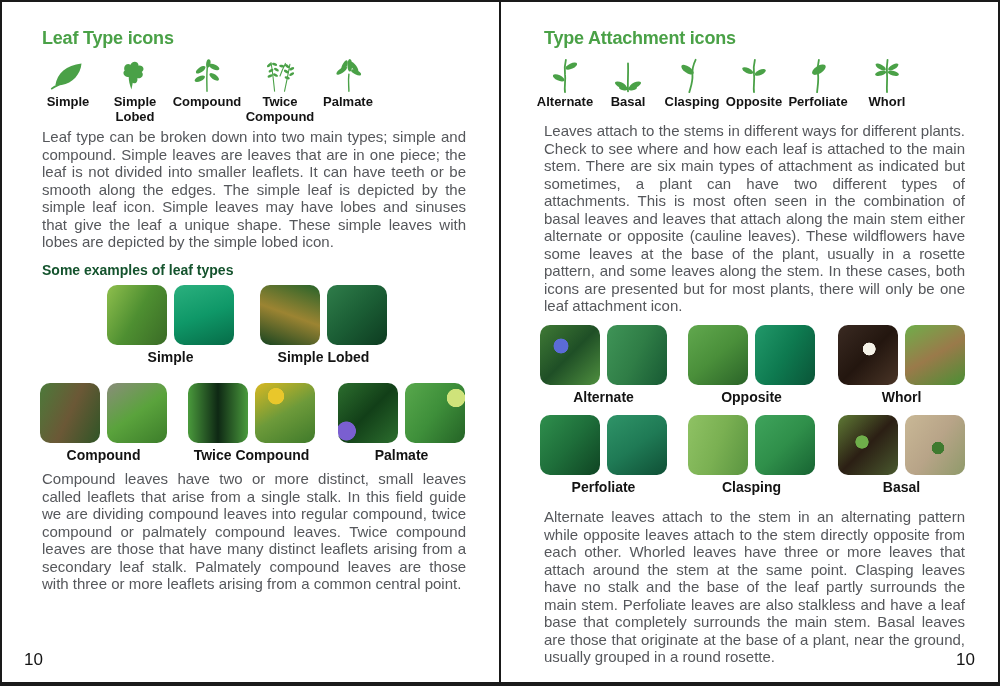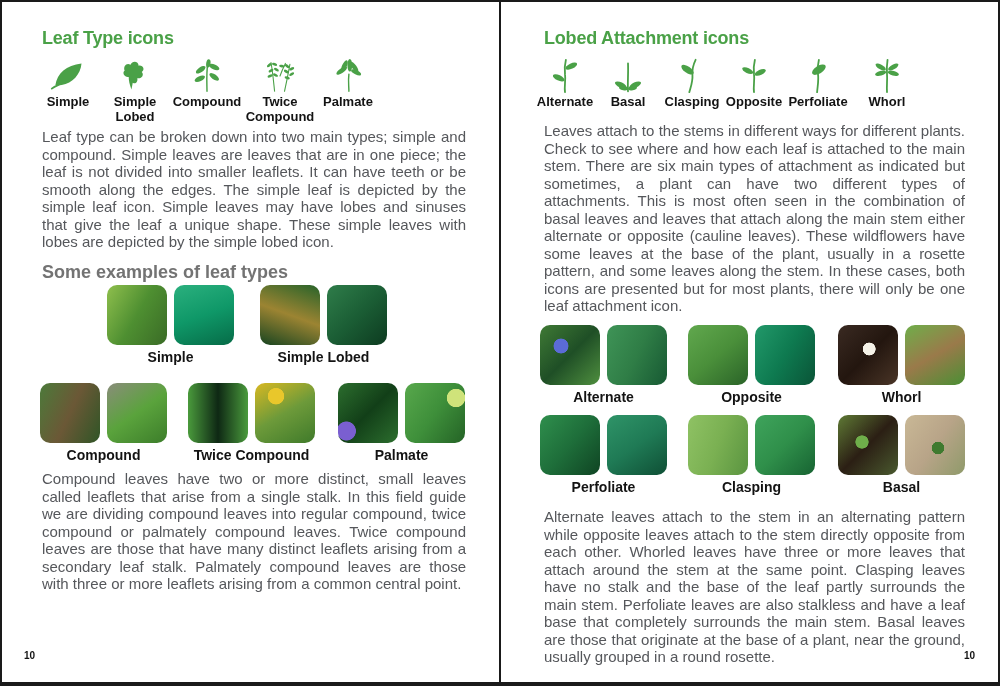--- a/index.html
+++ b/index.html
@@ -10,26 +10,26 @@
   .divider { position:absolute; left:497px; top:0; width:2px; height:100%; background:#1a1a1a; }
   .page { position:absolute; top:0; width:497px; height:100%; }
   .page.left { left:0; }
   .page.right { left:500px; }
   .ptitle { position:absolute; font-size:18px; font-weight:bold; color:#4aa147; letter-spacing:-0.2px; }
   .icol { position:absolute; display:flex; flex-direction:column; align-items:center; }
   .icol svg { width:36px; height:36px; flex:0 0 auto; }
   .ilabel { font-size:13px; font-weight:bold; color:#131313; text-align:center; line-height:1.12; margin-top:1px; }
   .nowrap .ilabel { white-space:nowrap; }
   .para { position:absolute; font-size:15px; line-height:17.5px; color:#55575b; text-align:justify; }
-  .exh { position:absolute; font-size:18px; font-weight:bold; color:#737373; }
+  .exh { position:absolute; font-size:14px; font-weight:bold; color:#14532d; }
   .pgroup { position:absolute; display:flex; flex-direction:column; align-items:center; }
   .tiles { display:flex; gap:7px; }
   .photo { width:60px; height:60px; border-radius:10px; }
   .plabel { font-size:14px; font-weight:bold; color:#131313; margin-top:4px; text-align:center; white-space:nowrap; }
-  .pagenum { position:absolute; font-size:10px; font-weight:bold; color:#131313; }
+  .pagenum { position:absolute; font-size:17px; font-weight:normal; color:#131313; }
   .ic-fill { fill:#4aa147; }
   .ic-stroke { stroke:#4aa147; fill:none; stroke-linecap:round; }
 </style>
 </head>
 <body>
 
 <div class="spread">
 
   <div class="page left">
 
@@ -138,21 +138,21 @@
 
     <div class="para" style="left:40px; top:468px; width:424px;">Compound leaves have two or more distinct, small leaves called leaflets that arise from a single stalk. In this field guide we are dividing compound leaves into regular compound, twice compound or palmately compound leaves. Twice compound leaves are those that have many distinct leaflets arising from a secondary leaf stalk. Palmately compound leaves are those with three or more leaflets arising from a common central point.</div>
 
     <div class="pagenum" style="left:22px; top:648px;">10</div>
   </div>
 
   <div class="divider"></div>
 
   <div class="page right">
 
-    <div class="ptitle" style="left:42px; top:26px;">Lobed Attachment icons</div>
+    <div class="ptitle" style="left:42px; top:26px;">Type Attachment icons</div>
 
     <div class="icol nowrap" style="left:31px; top:56px; width:64px;">
       <svg viewBox="0 0 40 40">
         <path class="ic-stroke" stroke-width="2" d="M20 38 C19 31 21 25 20 18 C19.4 12 20 6 21 2"></path>
         <ellipse class="ic-fill" cx="27" cy="9" rx="7" ry="3" transform="rotate(-25 27 9)"></ellipse>
         <ellipse class="ic-fill" cx="13" cy="22" rx="7" ry="3" transform="rotate(25 13 22)"></ellipse>
       </svg>
       <div class="ilabel">Alternate</div>
     </div>
 

